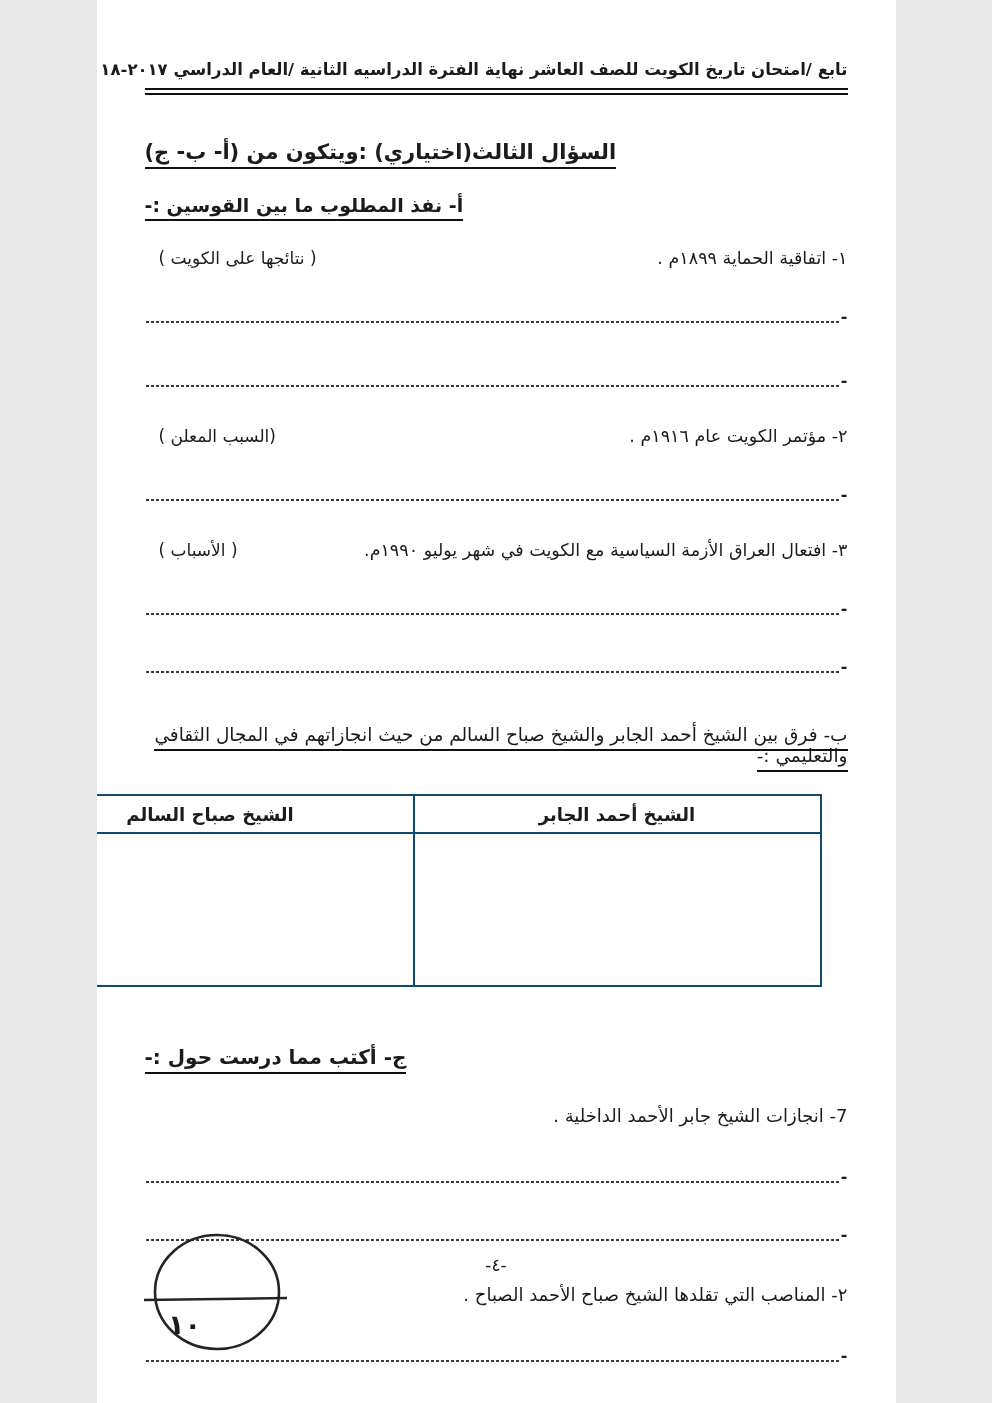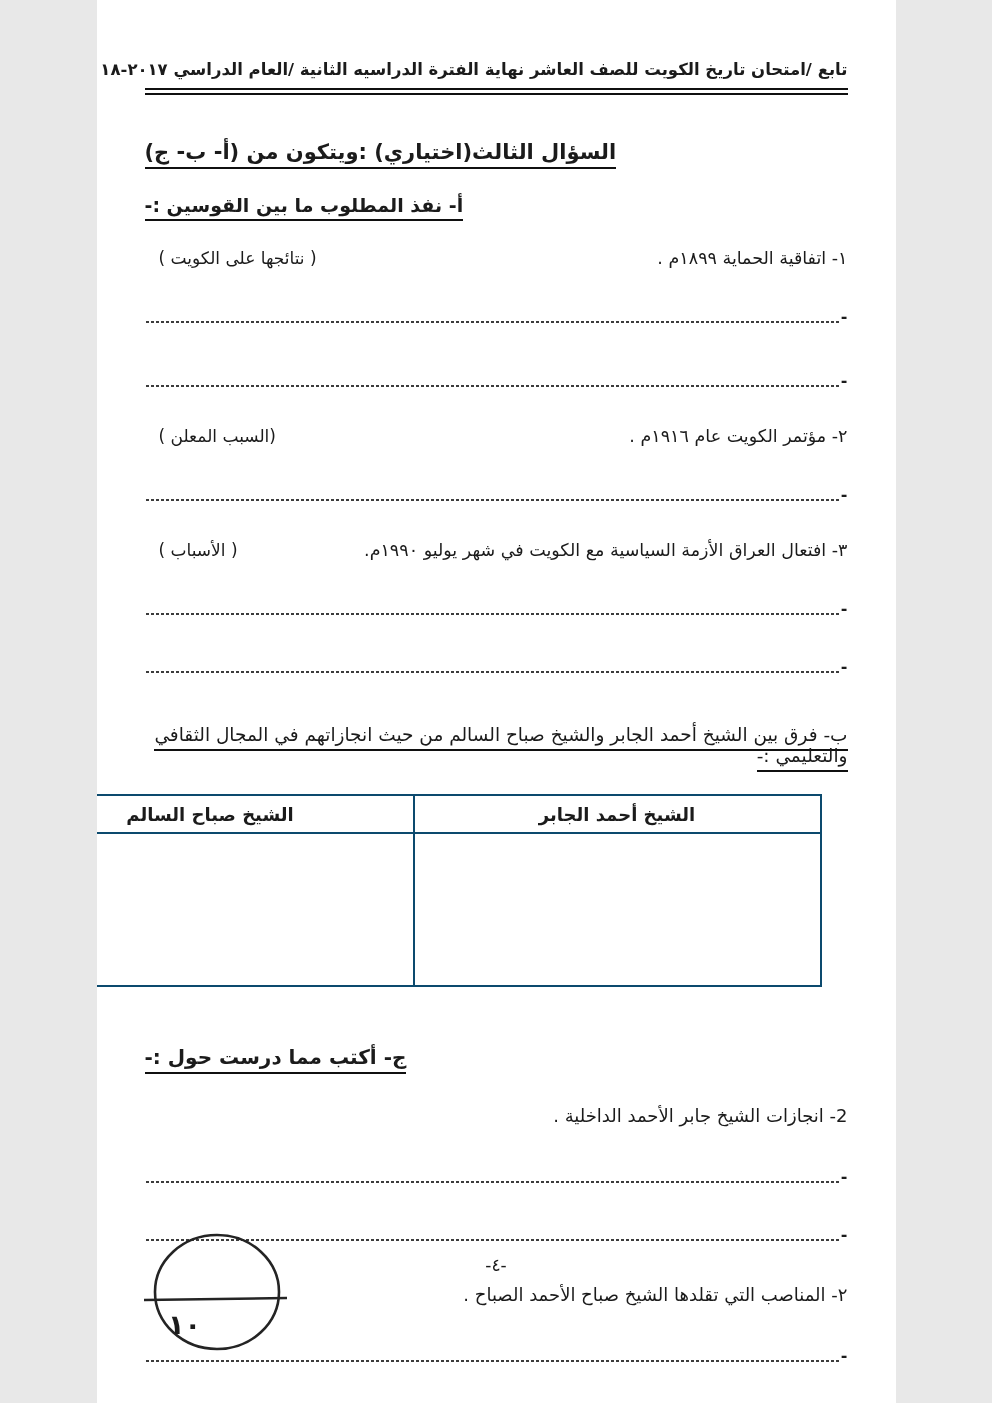--- a/index.html
+++ b/index.html
@@ -174,21 +174,21 @@
         <td></td>
         <td></td>
       </tr>
     </tbody>
       </table>
 
     <div class="part-c-heading">
       <span class="u">ج-  أكتب مما درست حول :-</span>
     </div>
 
-    <div class="single-item">2- انجازات  الشيخ جابر الأحمد الداخلية .</div>
+    <div class="single-item">7- انجازات  الشيخ جابر الأحمد الداخلية .</div>
     <div class="answer-line gap-lg">
       <span class="dash">-</span>
       <span class="dots"></span>
     </div>
     <div class="answer-line gap-md">
       <span class="dash">-</span>
       <span class="dots"></span>
     </div>
 
     <div class="single-item">٢- المناصب التي تقلدها الشيخ صباح الأحمد الصباح .</div>

